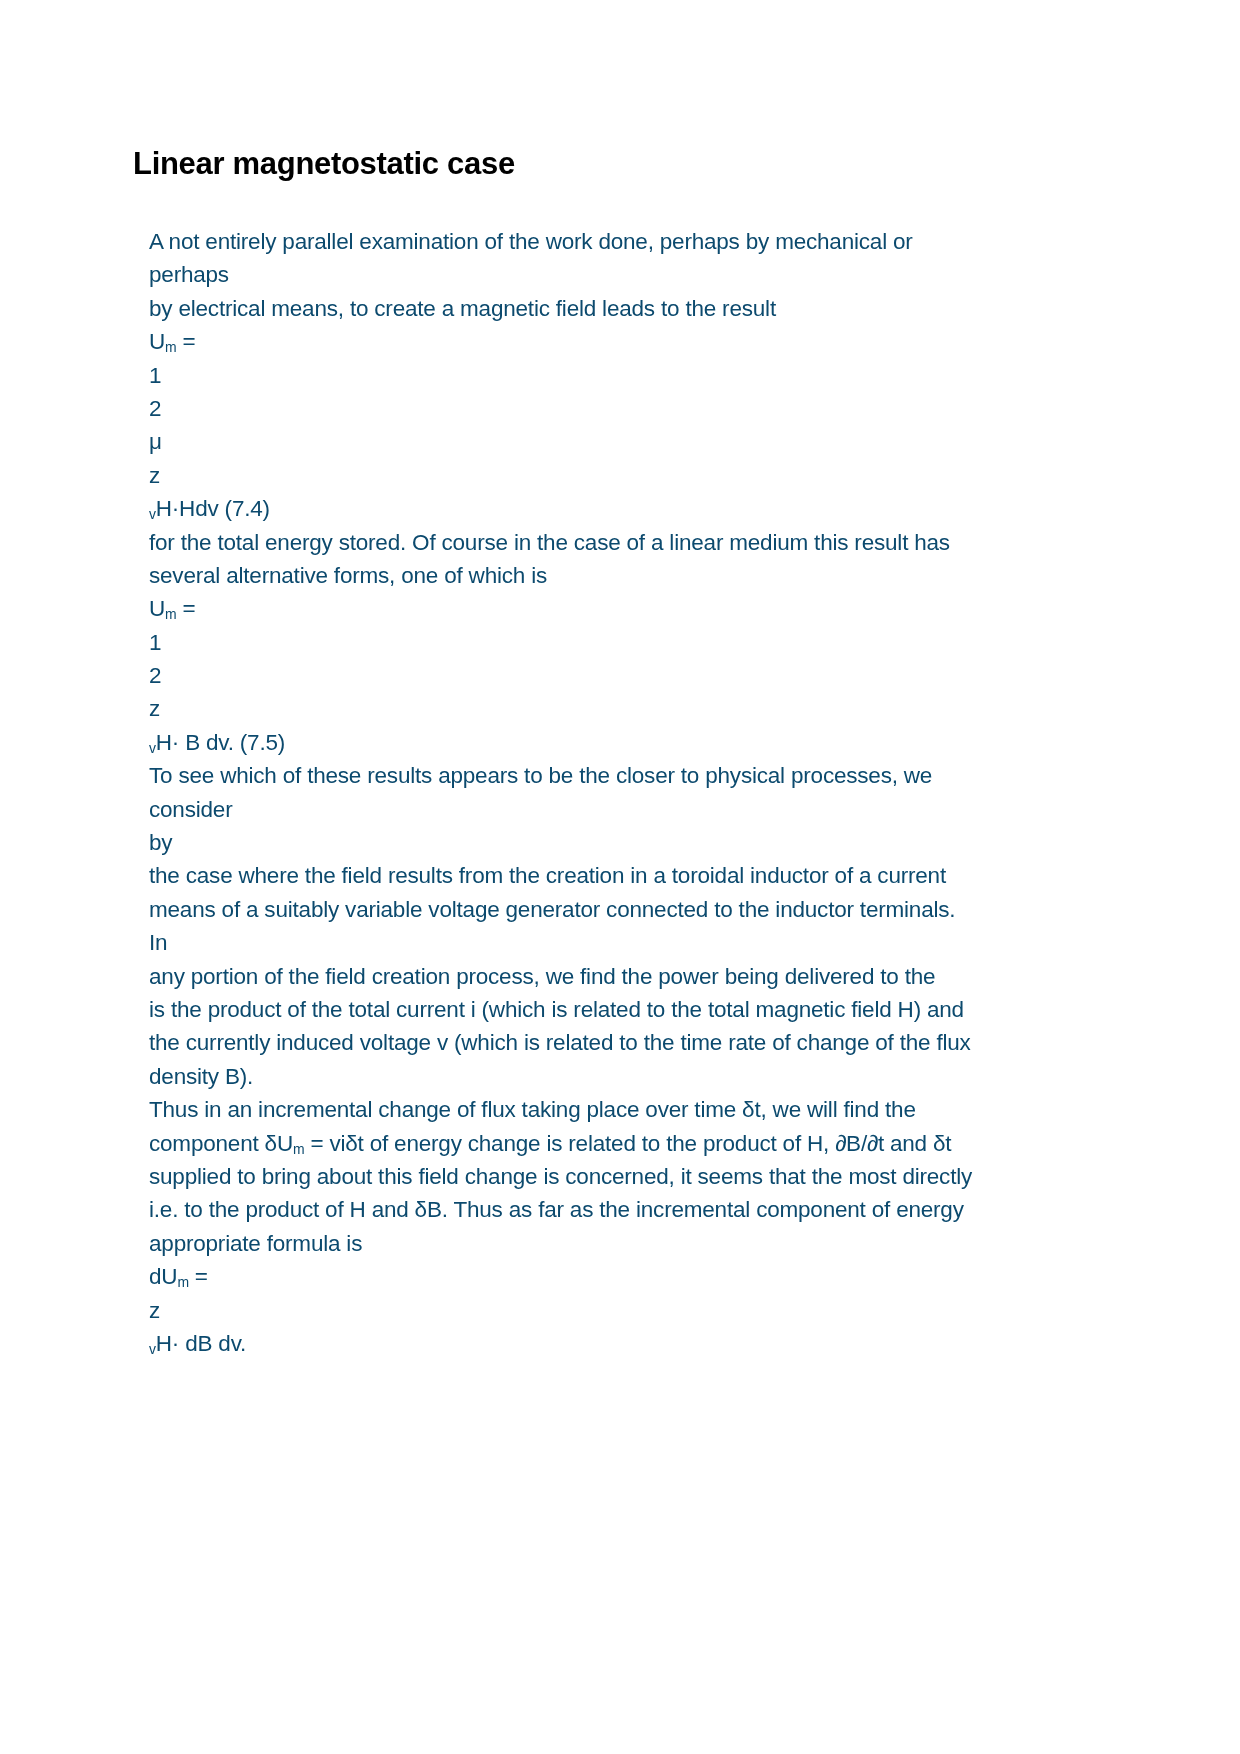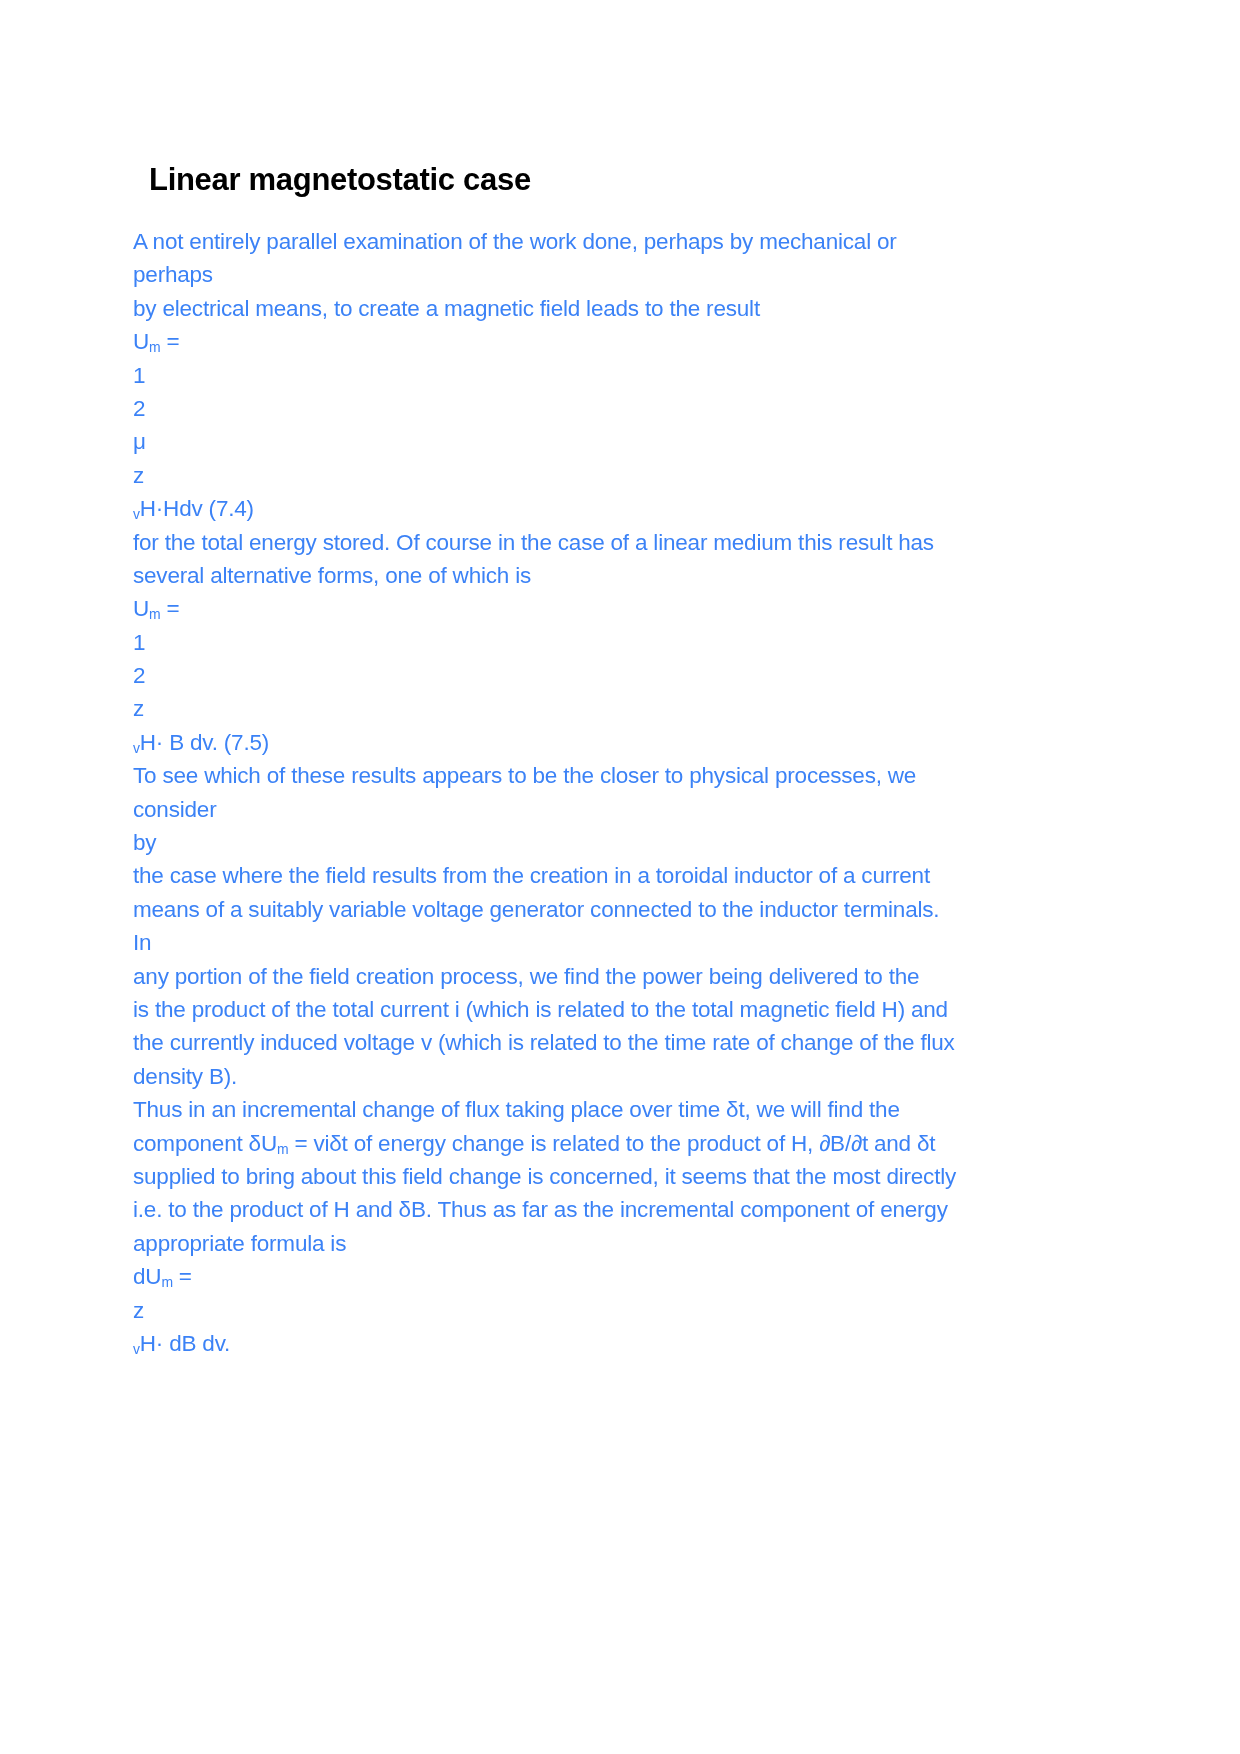--- a/index.html
+++ b/index.html
@@ -16,36 +16,36 @@
   }
   .page {
     position: absolute;
     inset: 0;
     background: #ffffff;
   }
   .doc-title {
     position: absolute;
     left: 133px;
     top: 144px;
-    margin: 16px;
+    margin: 0;
     font-size: 31px;
     line-height: 40px;
     font-weight: bold;
     color: #000000;
     letter-spacing: -0.3px;
     white-space: pre;
   }
   .doc-body {
     position: absolute;
-    left: 133px;
+    left: 149px;
     top: 225px;
     width: 1000px;
     font-size: 22.5px;
     line-height: 33.4px;
-    color: #3b82f6;
+    color: #0c4a6e;
     letter-spacing: -0.2px;
   }
   .line {
     height: 33.4px;
     white-space: pre;
   }
   .sub {
     font-size: 0.62em;
     vertical-align: -0.18em;
   }

